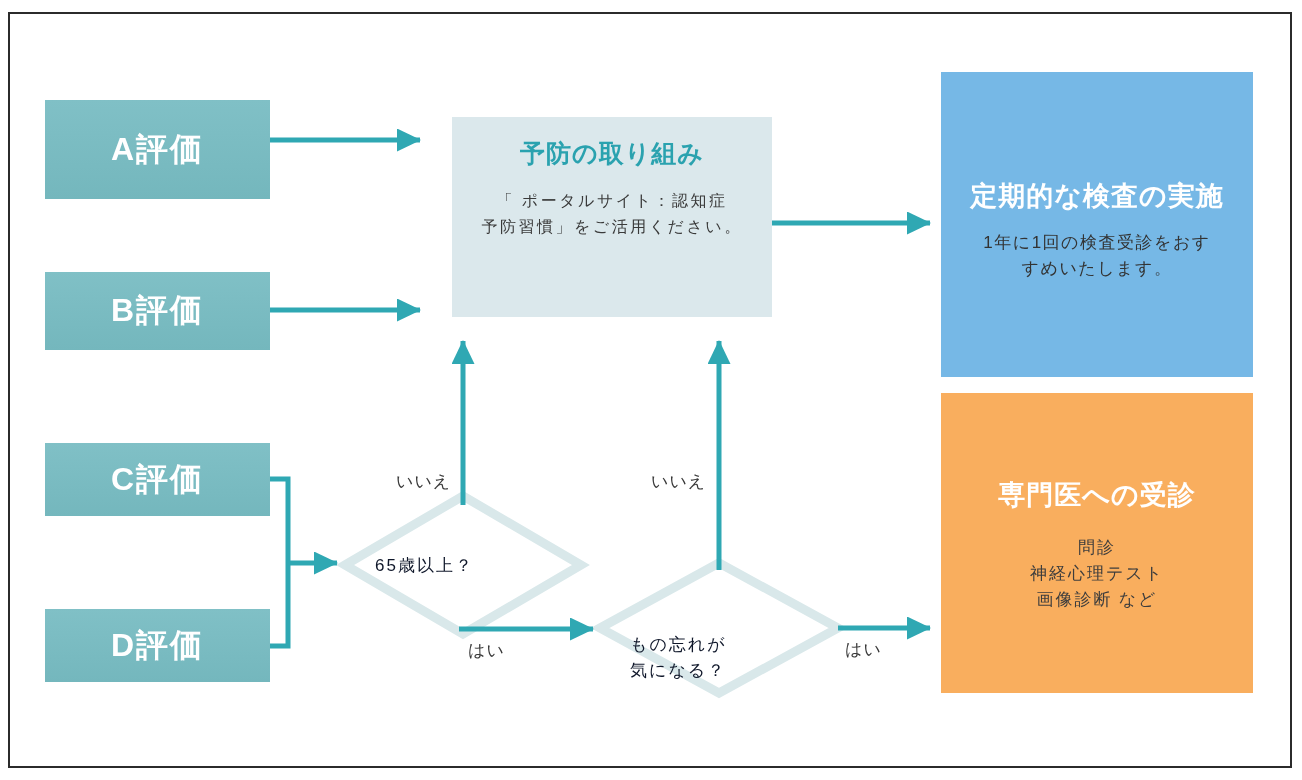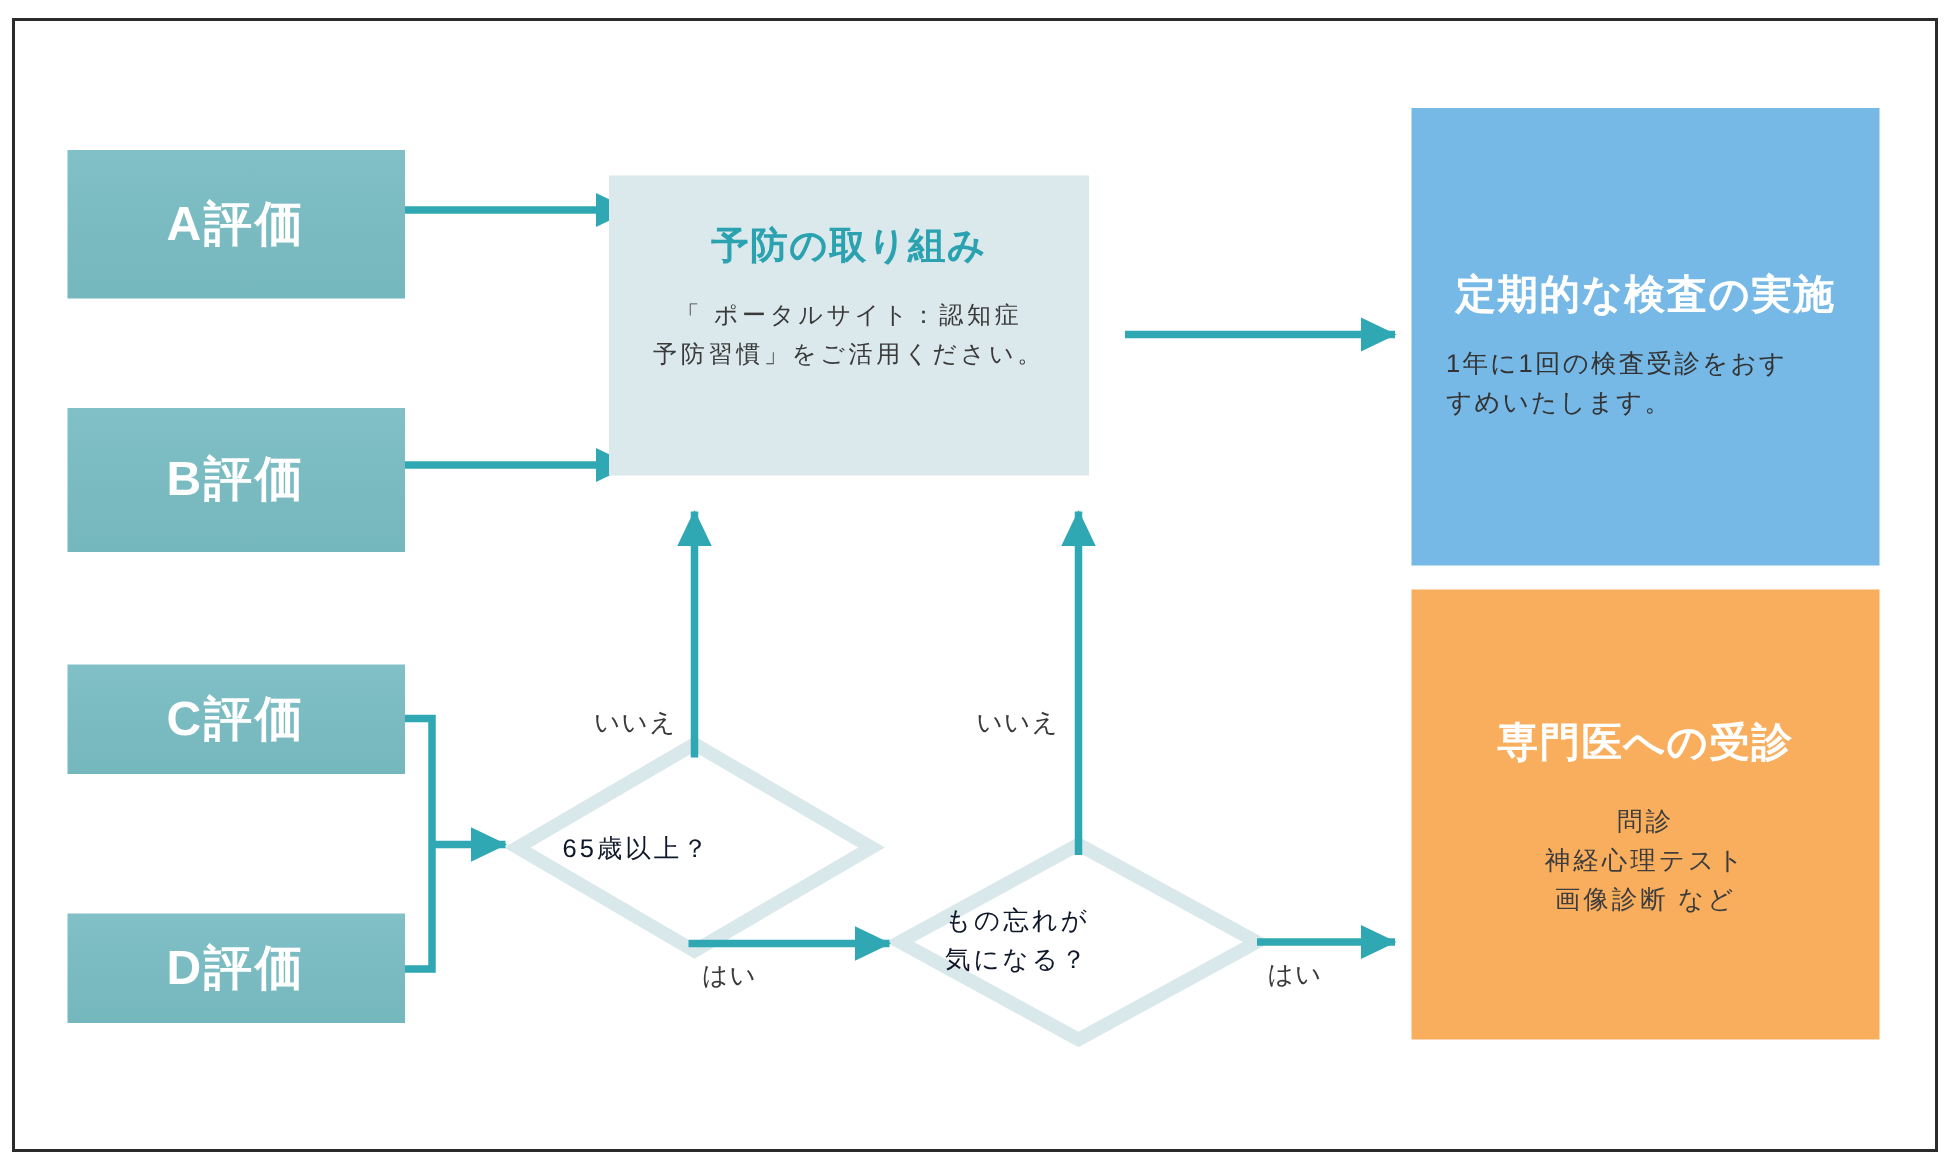--- a/index.html
+++ b/index.html
@@ -12,30 +12,30 @@
     position:absolute;left:8px;top:12px;width:1280px;height:752px;
     border:2px solid #2b2b2b;pointer-events:none;
   }
   .abs{position:absolute;}
   .eval-box{
     width:225px;display:flex;align-items:center;justify-content:center;
     background:linear-gradient(180deg,#80c0c6 0%,#74b7bd 100%);
     color:#ffffff;font-weight:bold;font-size:32px;letter-spacing:2px;
   }
   .prevention-box{
-    left:406px;top:117px;width:320px;height:200px;
-    background:#dbe8ec;text-align:center;box-sizing:border-box;padding-top:30px;
+    left:452px;top:117px;width:320px;height:200px;
+    background:#dbe8ec;text-align:center;box-sizing:border-box;padding-top:20px;
   }
   .prevention-title{color:#2aa2af;font-weight:bold;font-size:25px;letter-spacing:1px;}
   .prevention-body{margin-top:18px;font-size:16px;color:#3a3a3a;line-height:1.62;letter-spacing:2.5px;}
   .periodic-box{
     left:941px;top:72px;width:312px;height:305px;background:#76b8e6;box-sizing:border-box;
   }
   .periodic-title{margin-top:106px;text-align:center;color:#ffffff;font-weight:bold;font-size:27px;letter-spacing:1px;}
-  .periodic-body{margin-top:16px;padding:0 23px;font-size:17px;color:#333333;line-height:1.5;letter-spacing:1.5px;text-align:left;}
+  .periodic-body{margin-top:16px;padding:0 23px;font-size:17px;color:#333333;line-height:1.5;letter-spacing:1.5px;text-align:center;}
   .specialist-box{
     left:941px;top:393px;width:312px;height:300px;background:#f9ae5e;box-sizing:border-box;
   }
   .specialist-title{margin-top:84px;text-align:center;color:#ffffff;font-weight:bold;font-size:27px;letter-spacing:1px;}
   .specialist-body{margin-top:22px;text-align:center;font-size:17px;color:#3d3d3d;line-height:1.52;letter-spacing:2px;font-family:Liberation Serif, serif;}
   .diamond-label{
     text-align:left;font-size:17px;color:#0f172a;letter-spacing:2px;line-height:1.55;
   }
   .edge-label{
     font-size:17px;color:#3a3a3a;letter-spacing:1px;white-space:nowrap;
@@ -66,21 +66,21 @@
 
     <line x1="463" y1="505" x2="463" y2="341" stroke="#2fa8b3" stroke-width="5" marker-end="url(#ah)"></line>
     <line x1="459" y1="629" x2="593" y2="629" stroke="#2fa8b3" stroke-width="5" marker-end="url(#ah)"></line>
     <line x1="719" y1="570" x2="719" y2="341" stroke="#2fa8b3" stroke-width="5" marker-end="url(#ah)"></line>
     <line x1="838" y1="628" x2="930" y2="628" stroke="#2fa8b3" stroke-width="5" marker-end="url(#ah)"></line>
   </svg>
 
   <div class="abs eval-box" style="left:45px;top:100px;height:99px;">
     <span>A評価</span>
   </div>
-  <div class="abs eval-box" style="left:45px;top:272px;height:96px;">
+  <div class="abs eval-box" style="left:45px;top:272px;height:78px;">
     <span>B評価</span>
   </div>
   <div class="abs eval-box" style="left:45px;top:443px;height:73px;">
     <span>C評価</span>
   </div>
   <div class="abs eval-box" style="left:45px;top:609px;height:73px;">
     <span>D評価</span>
   </div>
 
   <div class="abs prevention-box">
@@ -102,21 +102,21 @@
   <div class="abs specialist-box">
     <div class="specialist-title">専門医への受診</div>
     <div class="specialist-body">
       <div>問診</div>
       <div>神経心理テスト</div>
       <div>画像診断 など</div>
     </div>
   </div>
 
   <div class="abs diamond-label" style="left:375px;top:553px;width:176px;">65歳以上？</div>
-  <div class="abs diamond-label" style="left:630px;top:601px;width:178px;">
+  <div class="abs diamond-label" style="left:630px;top:632px;width:178px;">
     <div>もの忘れが</div>
     <div>気になる？</div>
   </div>
 
   <div class="abs edge-label" style="left:396px;top:470px;">いいえ</div>
   <div class="abs edge-label" style="left:651px;top:470px;">いいえ</div>
   <div class="abs edge-label" style="left:468px;top:639px;">はい</div>
   <div class="abs edge-label" style="left:845px;top:638px;">はい</div>
 
   <div class="frame"></div>

